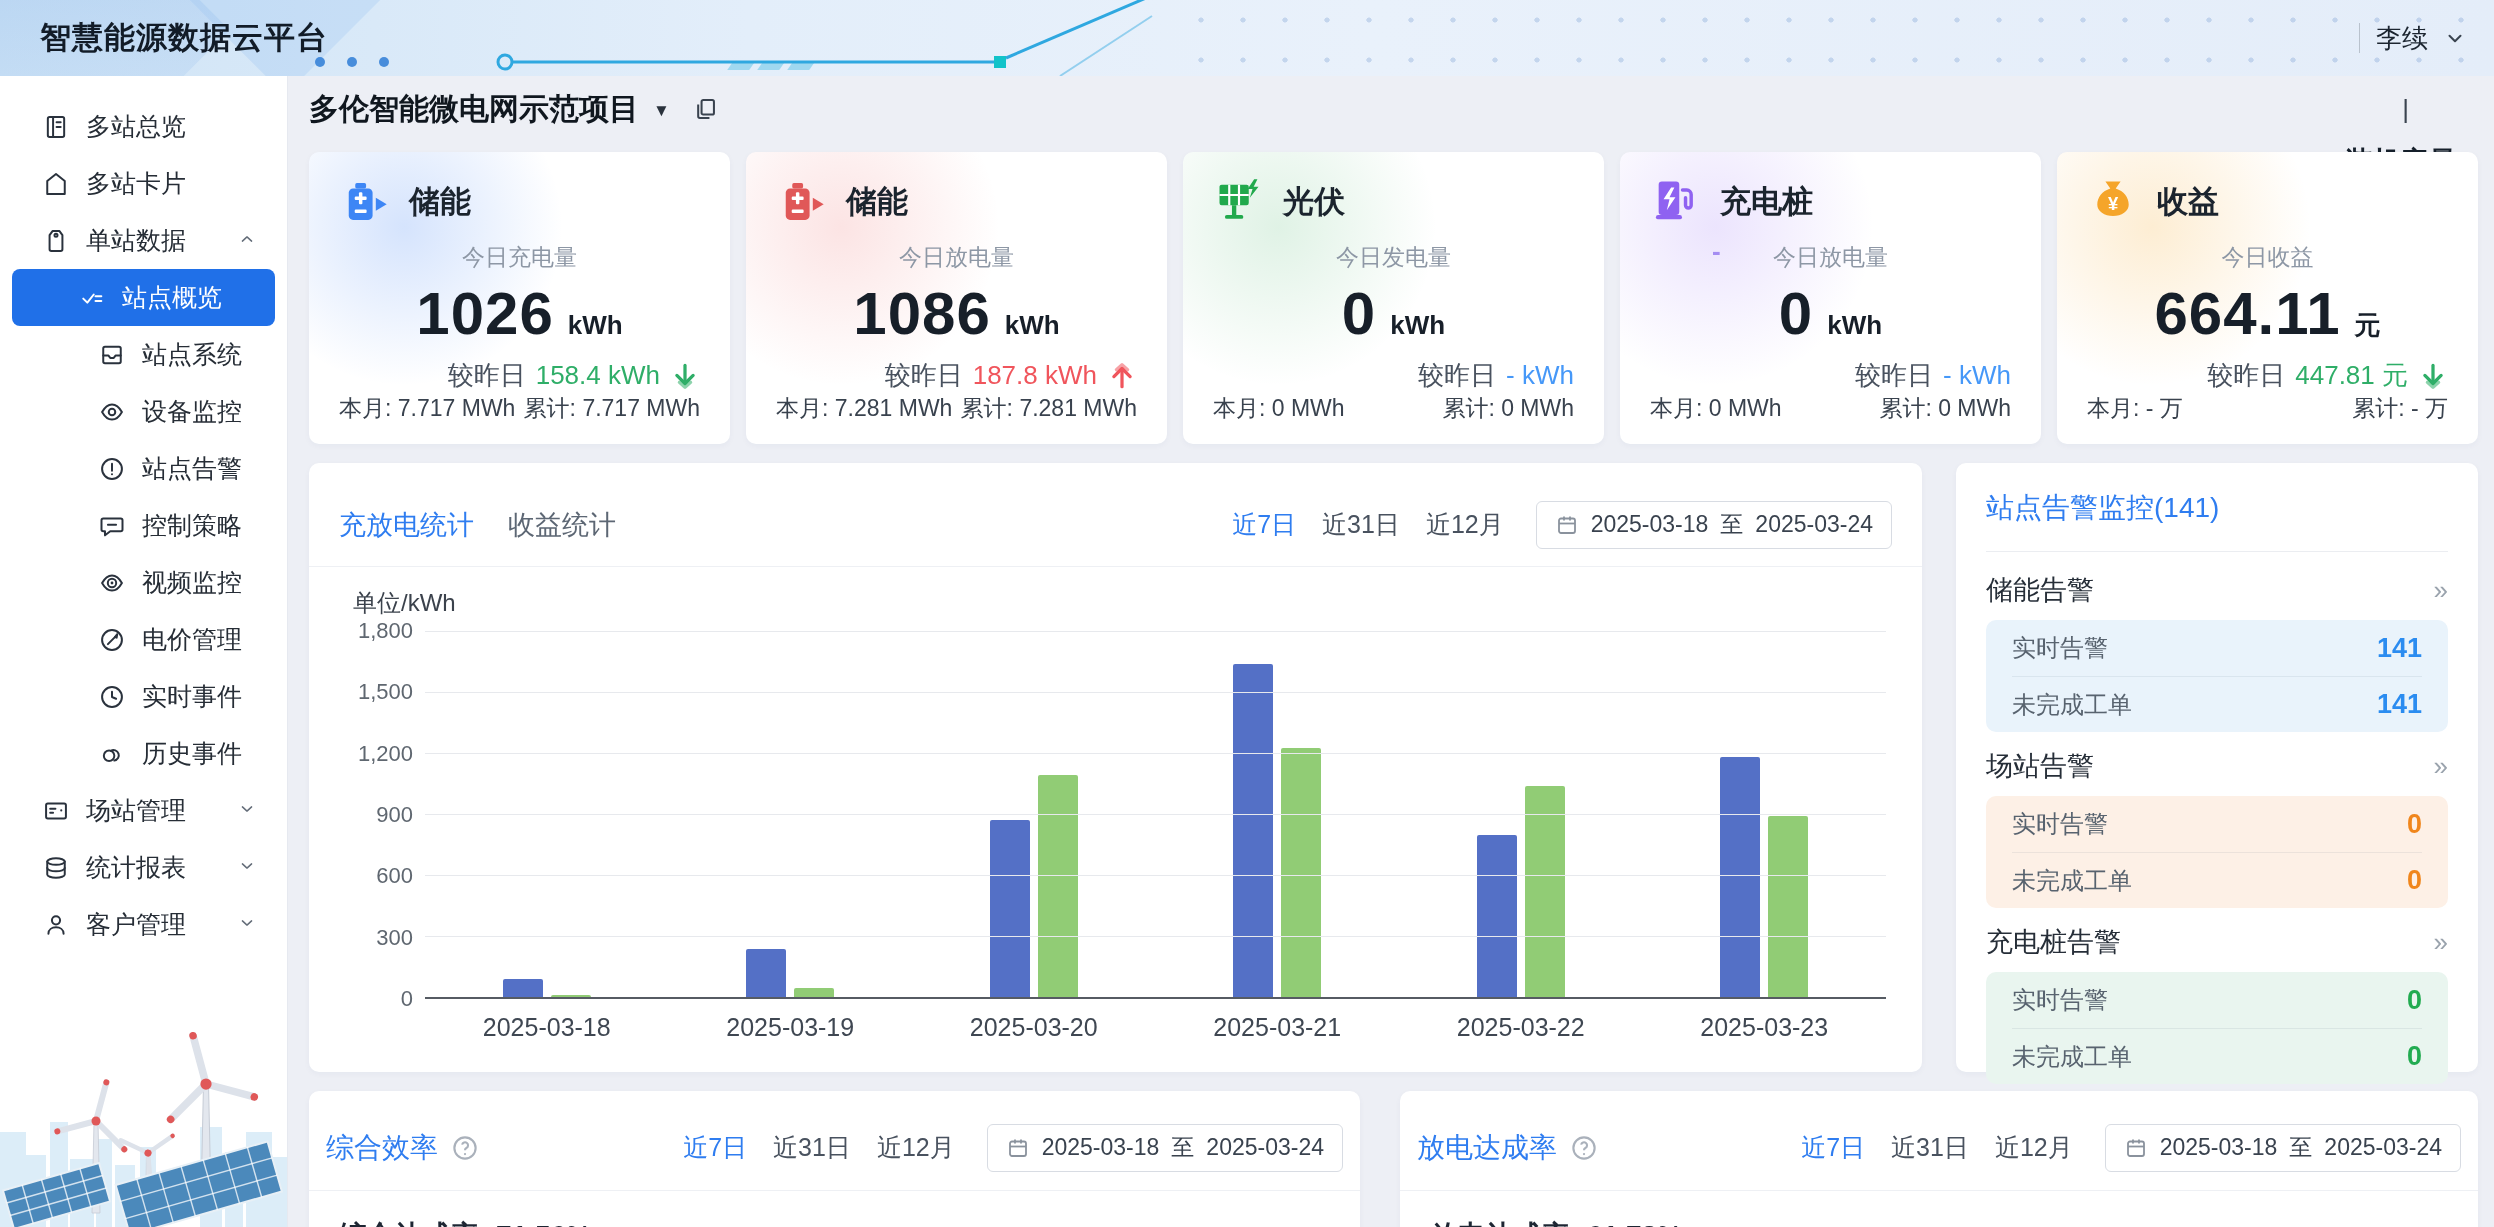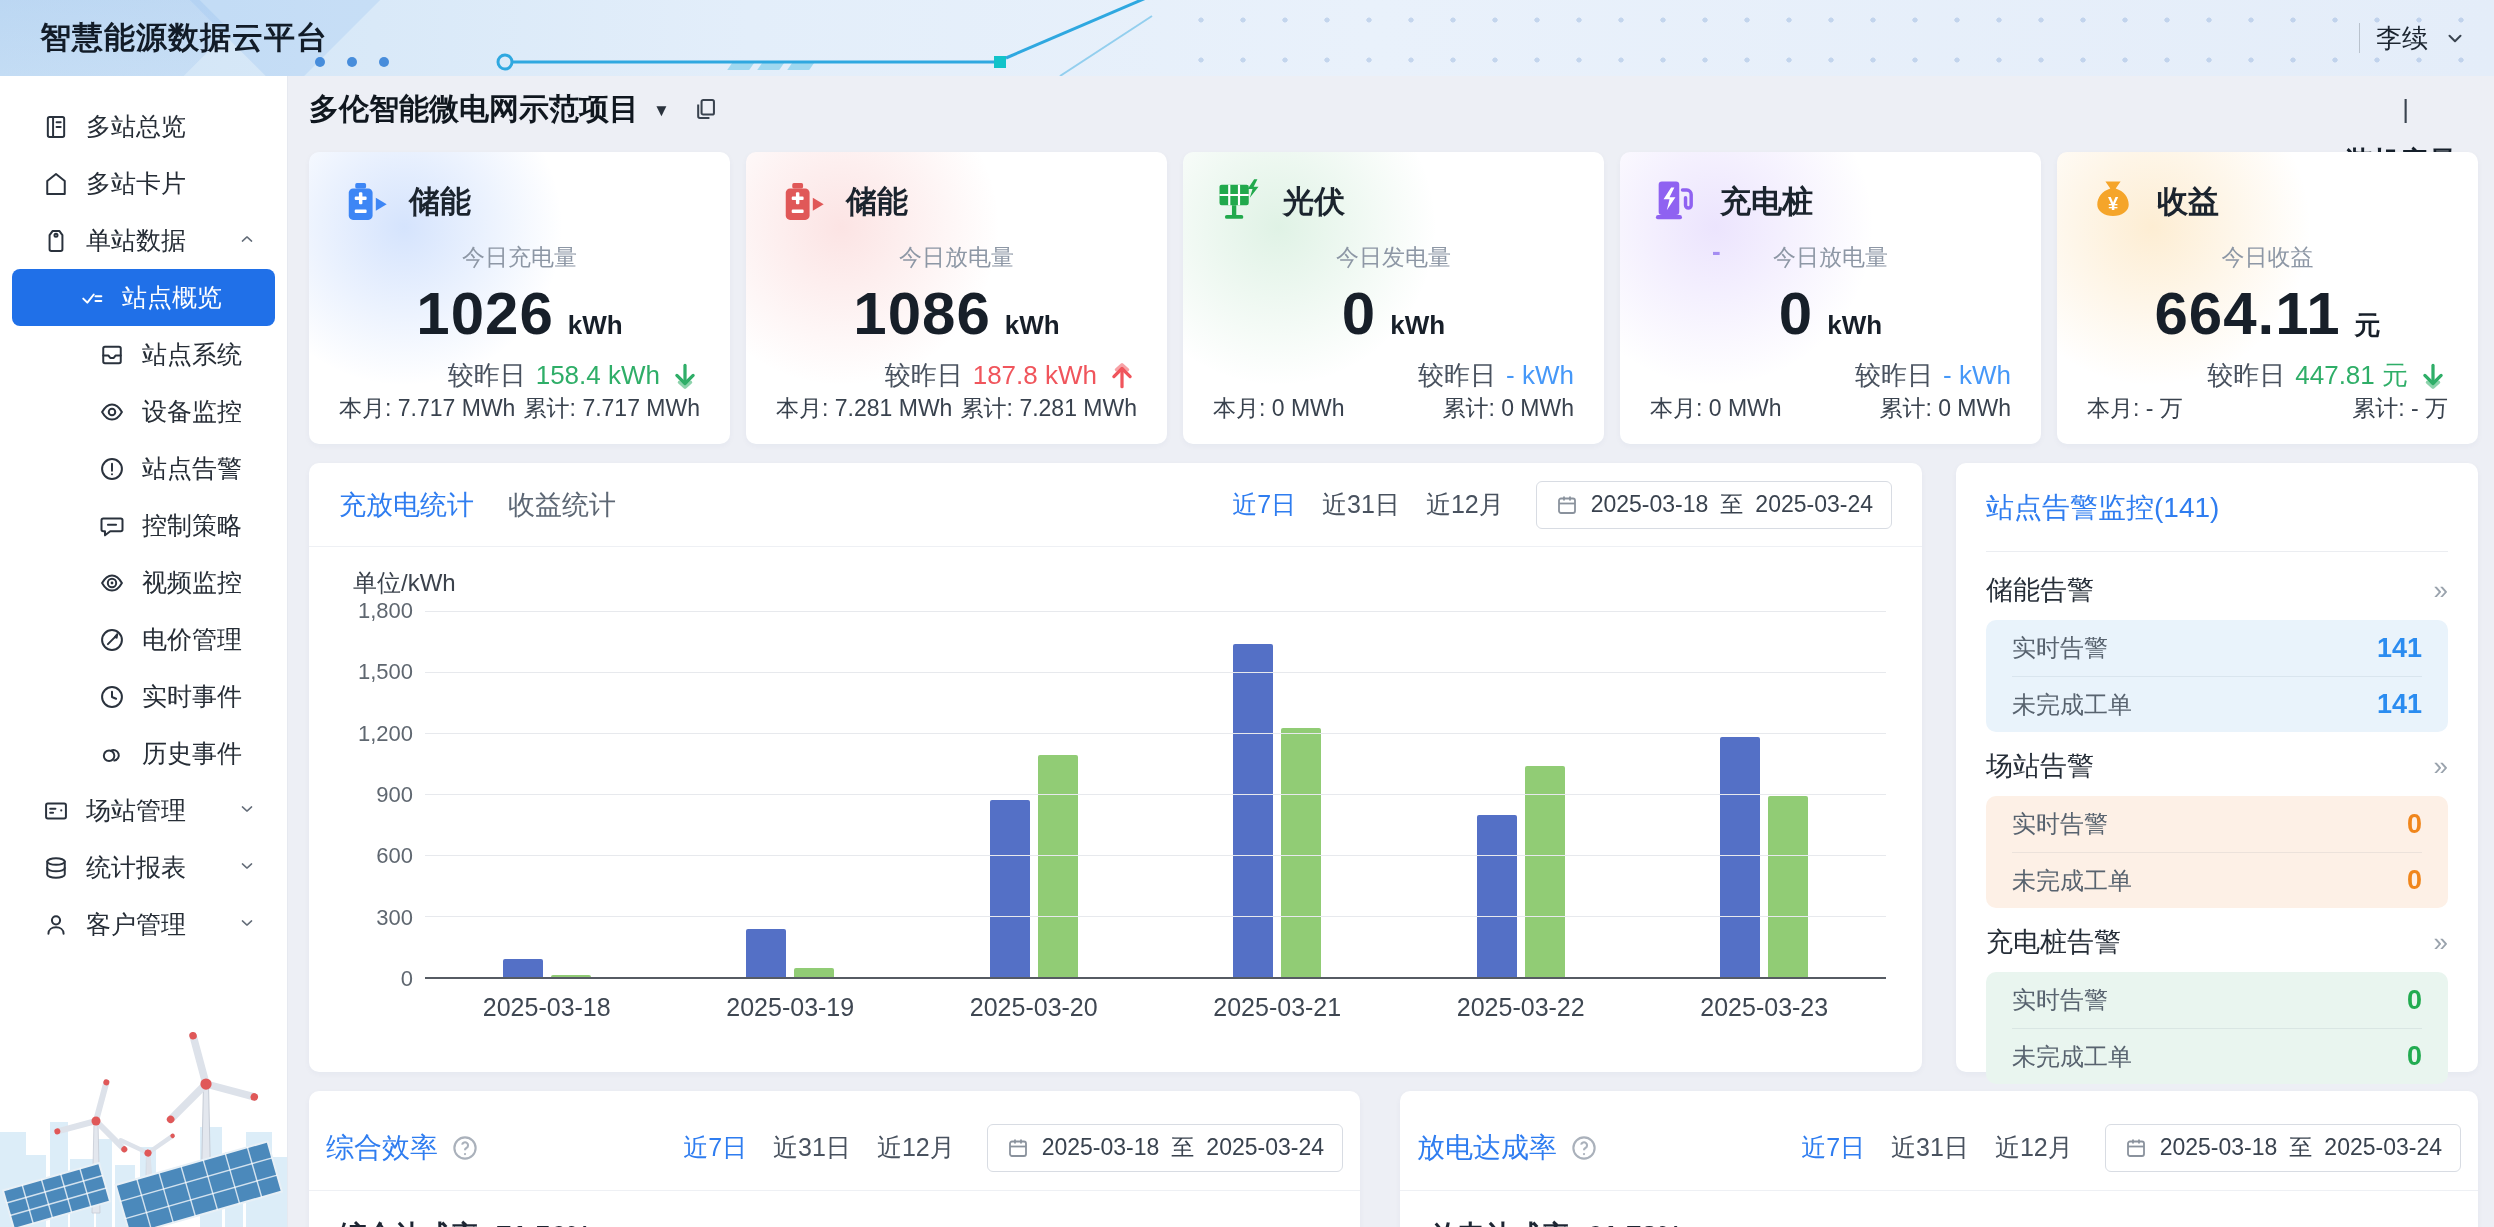--- a/index.html
+++ b/index.html
@@ -73,21 +73,21 @@
     display:flex; align-items:center; justify-content:flex-end; gap:10px; }
   .cmp-green { color:#2fae68; } .cmp-red { color:#f0555c; } .cmp-blue { color:#4698f8; }
   .trend svg { width:30px; height:30px; display:block; }
   .card-bottom { margin-top:auto; display:flex; justify-content:space-between; font-size:23px; color:#39424e; position:relative; z-index:1; }
 
   
   .row2 { display:flex; gap:34px; margin-top:19px; }
   .panel { background:#fff; border-radius:10px; box-shadow:0 2px 6px rgba(30,60,110,.04); }
   .chart-panel { flex:1; height:609px; }
   .panel-header { height:84px; display:flex; align-items:center; justify-content:space-between;
-    padding:0 30px; border-bottom:1px solid #eef0f4; }
+    padding:0 30px; border-bottom:1px solid #eef0f4;margin-top:20px; }
   .tabs { display:flex; gap:34px; align-items:center; }
   .tab { font-size:27px; color:#5d6774; cursor:pointer; }
   .tab.active { color:#2f7df0; }
   .range-ctrls { display:flex; align-items:center; gap:26px; }
   .period { font-size:25px; color:#49525f; cursor:pointer; }
   .period.active { color:#2f7df0; }
   .datebox { display:flex; align-items:center; gap:12px; border:1px solid #d8dce3; border-radius:6px;
     height:48px; padding:0 18px; font-size:23px; color:#39424e; background:#fff; cursor:pointer; margin-left:6px; }
   .datebox .cal { color:#8a929d; } .datebox .cal svg { width:24px; height:24px; display:block; }
 

